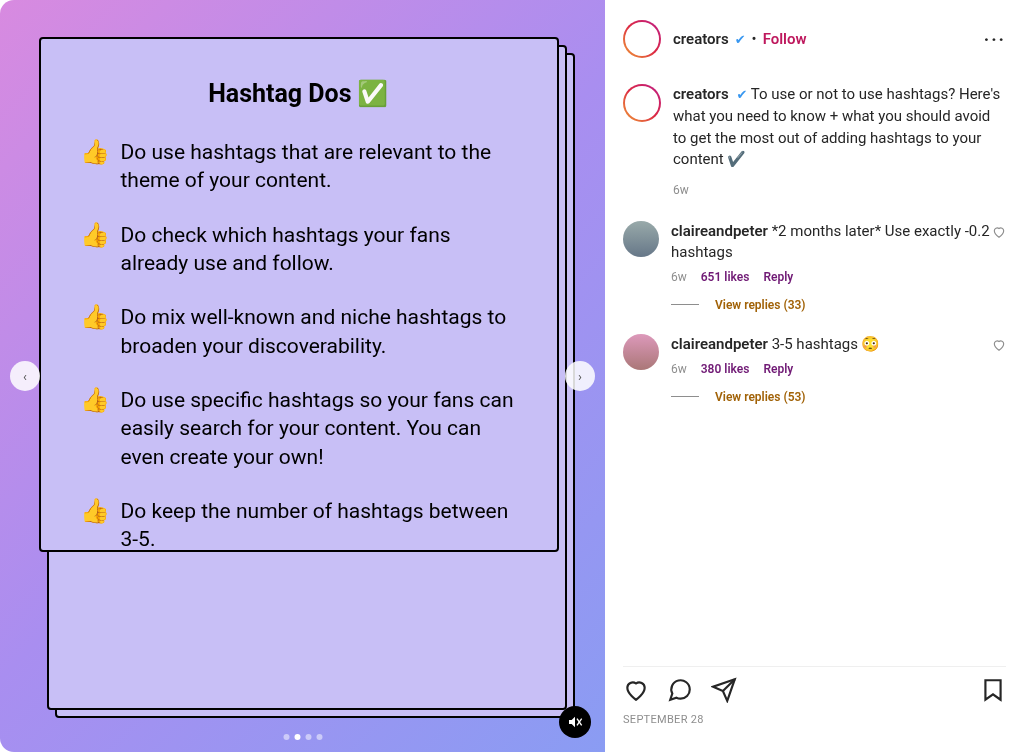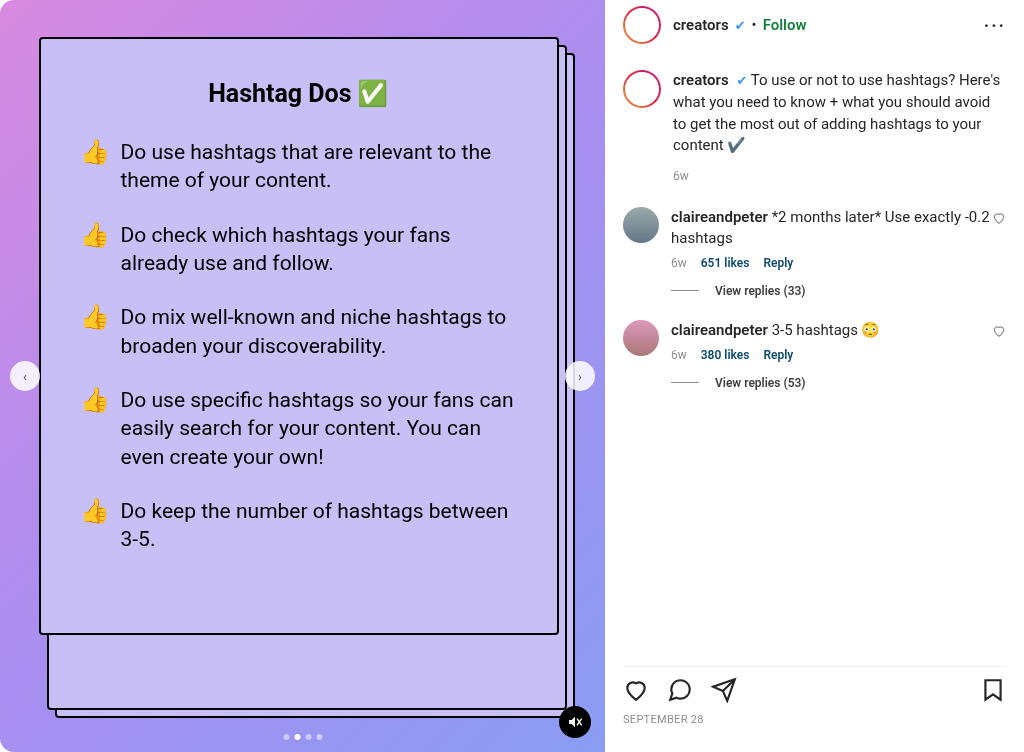--- a/index.html
+++ b/index.html
@@ -33,21 +33,21 @@
   }
   .card {
     position: absolute;
     background: #c8bff6;
     border: 2px solid #000;
     border-radius: 4px;
   }
   .card.back2 { top: 22px; left: 22px; width: 520px; height: 665px; }
   .card.back1 { top: 14px; left: 14px; width: 520px; height: 665px; }
   .card.front {
-    top: 6px; left: 6px; width: 520px; height: 598px;
+    top: 6px; left: 6px; width: 520px; height: 515px;
     padding: 40px 40px 30px 40px;
   }
   .card-title {
     text-align: center;
     font-size: 25px;
     font-weight: 700;
     margin-bottom: 30px;
     color: #000;
   }
   .tips { list-style: none; }
@@ -102,21 +102,21 @@
   }
   .dot { width: 6px; height: 6px; border-radius: 50%; background: rgba(255,255,255,0.5); }
   .dot.active { background: #fff; }
 
   
   .info {
     flex: 1;
     height: 752px;
     display: flex;
     flex-direction: column;
-    padding: 6px 18px 14px 18px;
+    padding: 20px 18px 14px 18px;
     background: #fff;
     border-radius: 0 14px 14px 0;
   }
   .header {
     display: flex;
     align-items: center;
     gap: 12px;
     margin-bottom: 26px;
   }
   .avatar {
@@ -128,21 +128,21 @@
   .avatar-inner {
     width: 100%; height: 100%;
     border-radius: 50%;
     background: #fff;
     border: 2px solid #fff;
   }
   .uname-row { display: flex; align-items: center; gap: 6px; font-size: 15px; }
   .uname { font-weight: 600; color: #262626; }
   .verify { color: #3897f0; font-size: 13px; }
   .sep { color: #262626; }
-  .follow { color: #15803d; font-weight: 600; cursor: pointer; }
+  .follow { color: #be185d; font-weight: 600; cursor: pointer; }
   .more { margin-left: auto; font-size: 18px; font-weight: 700; letter-spacing: 2px; cursor: pointer; color:#262626; }
 
   .scroll {
     flex: 1;
     overflow-y: auto;
   }
   .caption-block {
     display: flex;
     gap: 12px;
   }
@@ -156,27 +156,27 @@
     gap: 12px;
     margin-bottom: 12px;
     position: relative;
   }
   .comment .cavatar {
     width: 36px; height: 36px; border-radius: 50%;
     background: #bbb; flex-shrink: 0;
   }
   .comment .body { flex: 1; font-size: 15px; line-height: 1.4; color: #262626; }
   .comment .meta { font-size: 12px; color: #8e8e8e; margin-top: 6px; display: flex; gap: 14px; }
-  .comment .meta b { font-weight: 600; color:#0c4a6e; }
+  .comment .meta b { font-weight: 600; color:#701a75; }
   .comment .heart {
     position: absolute; right: 0; top: 4px;
     font-size: 14px; color: #8e8e8e; cursor: pointer;
   }
   .view-replies {
-    font-size: 12px; color: #404040; font-weight: 600;
+    font-size: 12px; color: #a16207; font-weight: 600;
     margin: 6px 0 22px 48px;
     display: flex; align-items: center; gap: 16px;
   }
   .view-replies .line { width: 28px; height: 1px; background: #8e8e8e; }
 
   .actions {
     display: flex;
     align-items: center;
     gap: 18px;
     padding: 10px 0 6px 0;

